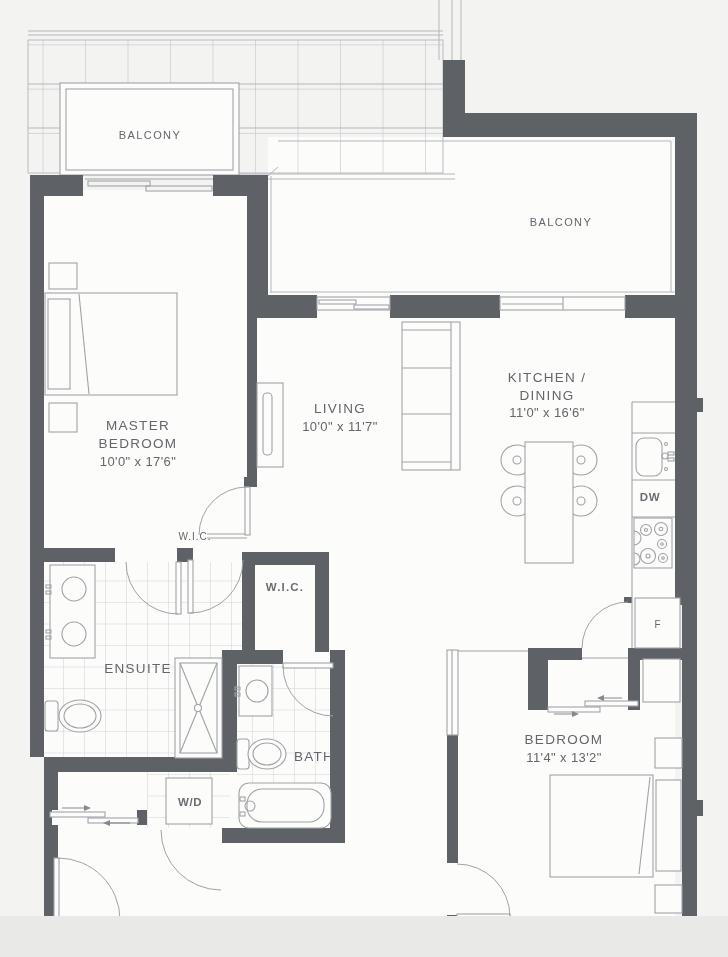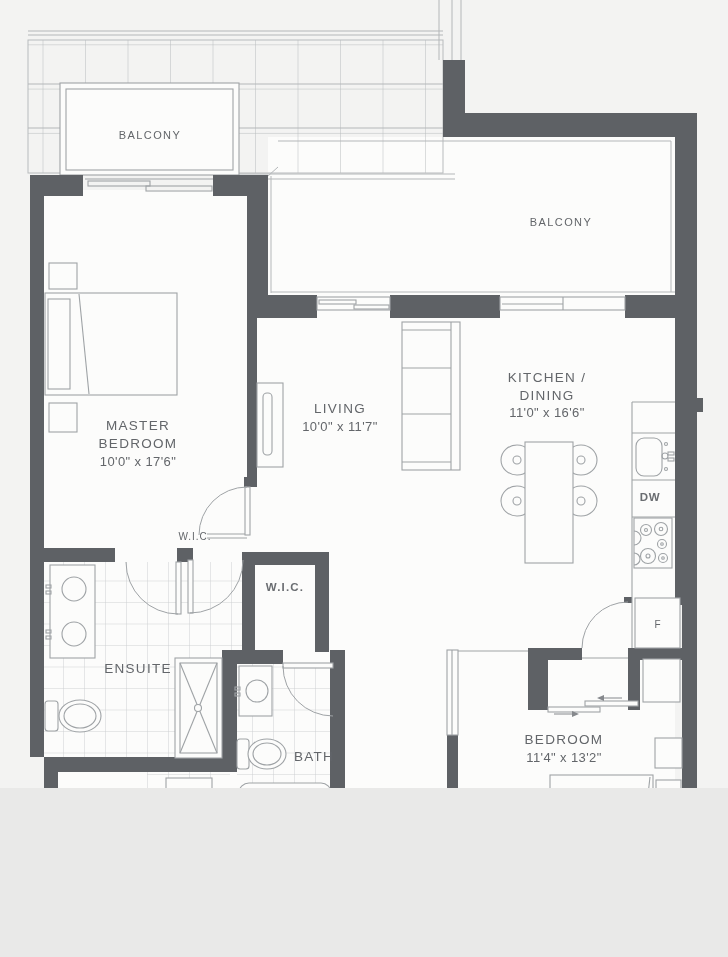--- a/index.html
+++ b/index.html
@@ -1,16 +1,16 @@
 <!DOCTYPE html>
 <html><head>
 <meta charset="utf-8">
 <style>
   html,body{margin:0;padding:0;background:#e9e9e8;}
-  #stage{position:relative;width:728px;height:788px;background:#f3f3f2;overflow:hidden;
+  #stage{position:relative;width:728px;height:916px;background:#f3f3f2;overflow:hidden;
          font-family:"Liberation Sans", sans-serif;}
   svg{position:absolute;left:0;top:0;}
   text{fill:#63666a;font-family:"Liberation Sans", sans-serif;}
   .room-name{font-size:13.5px;letter-spacing:1.3px;}
   .room-dims{font-size:13px;letter-spacing:0.4px;}
   .small-label{font-size:11px;letter-spacing:1.4px;}
   .tiny-label{font-size:10px;letter-spacing:1px;}
   .appl-label{font-size:11.5px;letter-spacing:0.6px;font-weight:bold;fill:#6a6d71;}
   .wic-label{font-size:11.5px;letter-spacing:1.2px;font-weight:bold;fill:#6a6d71;}
   .wall{fill:#5e6165;stroke:none;}

